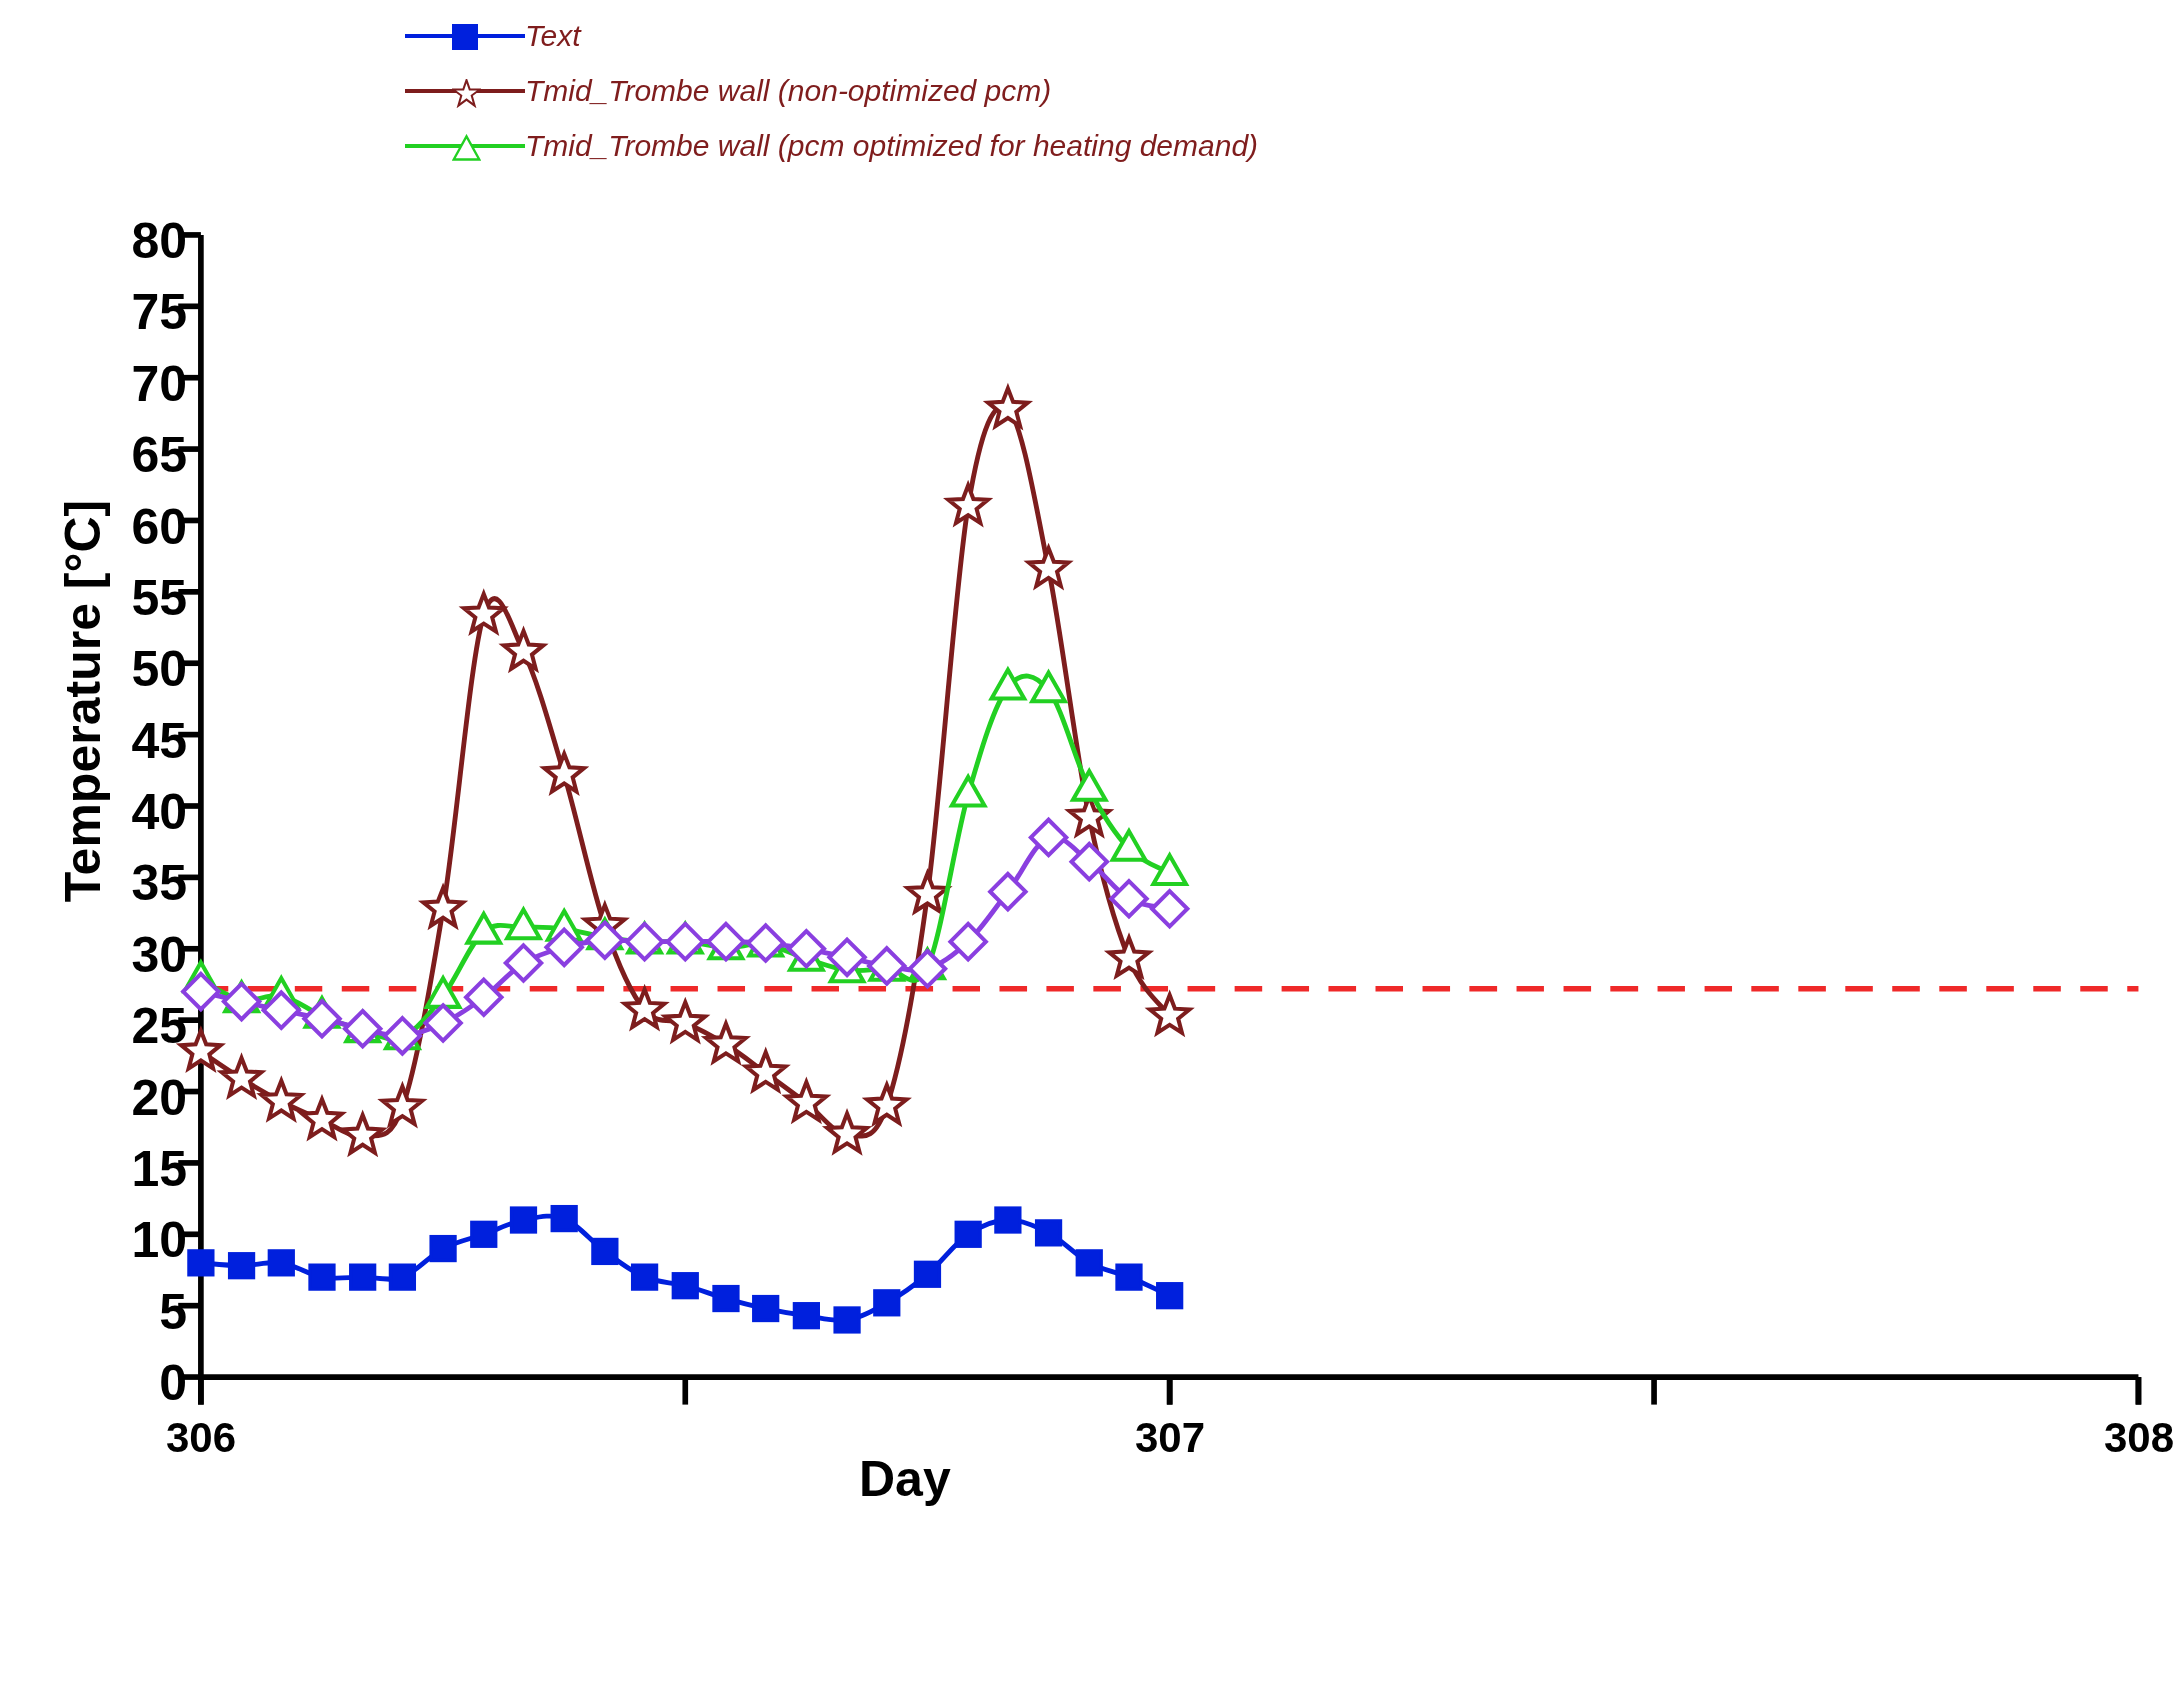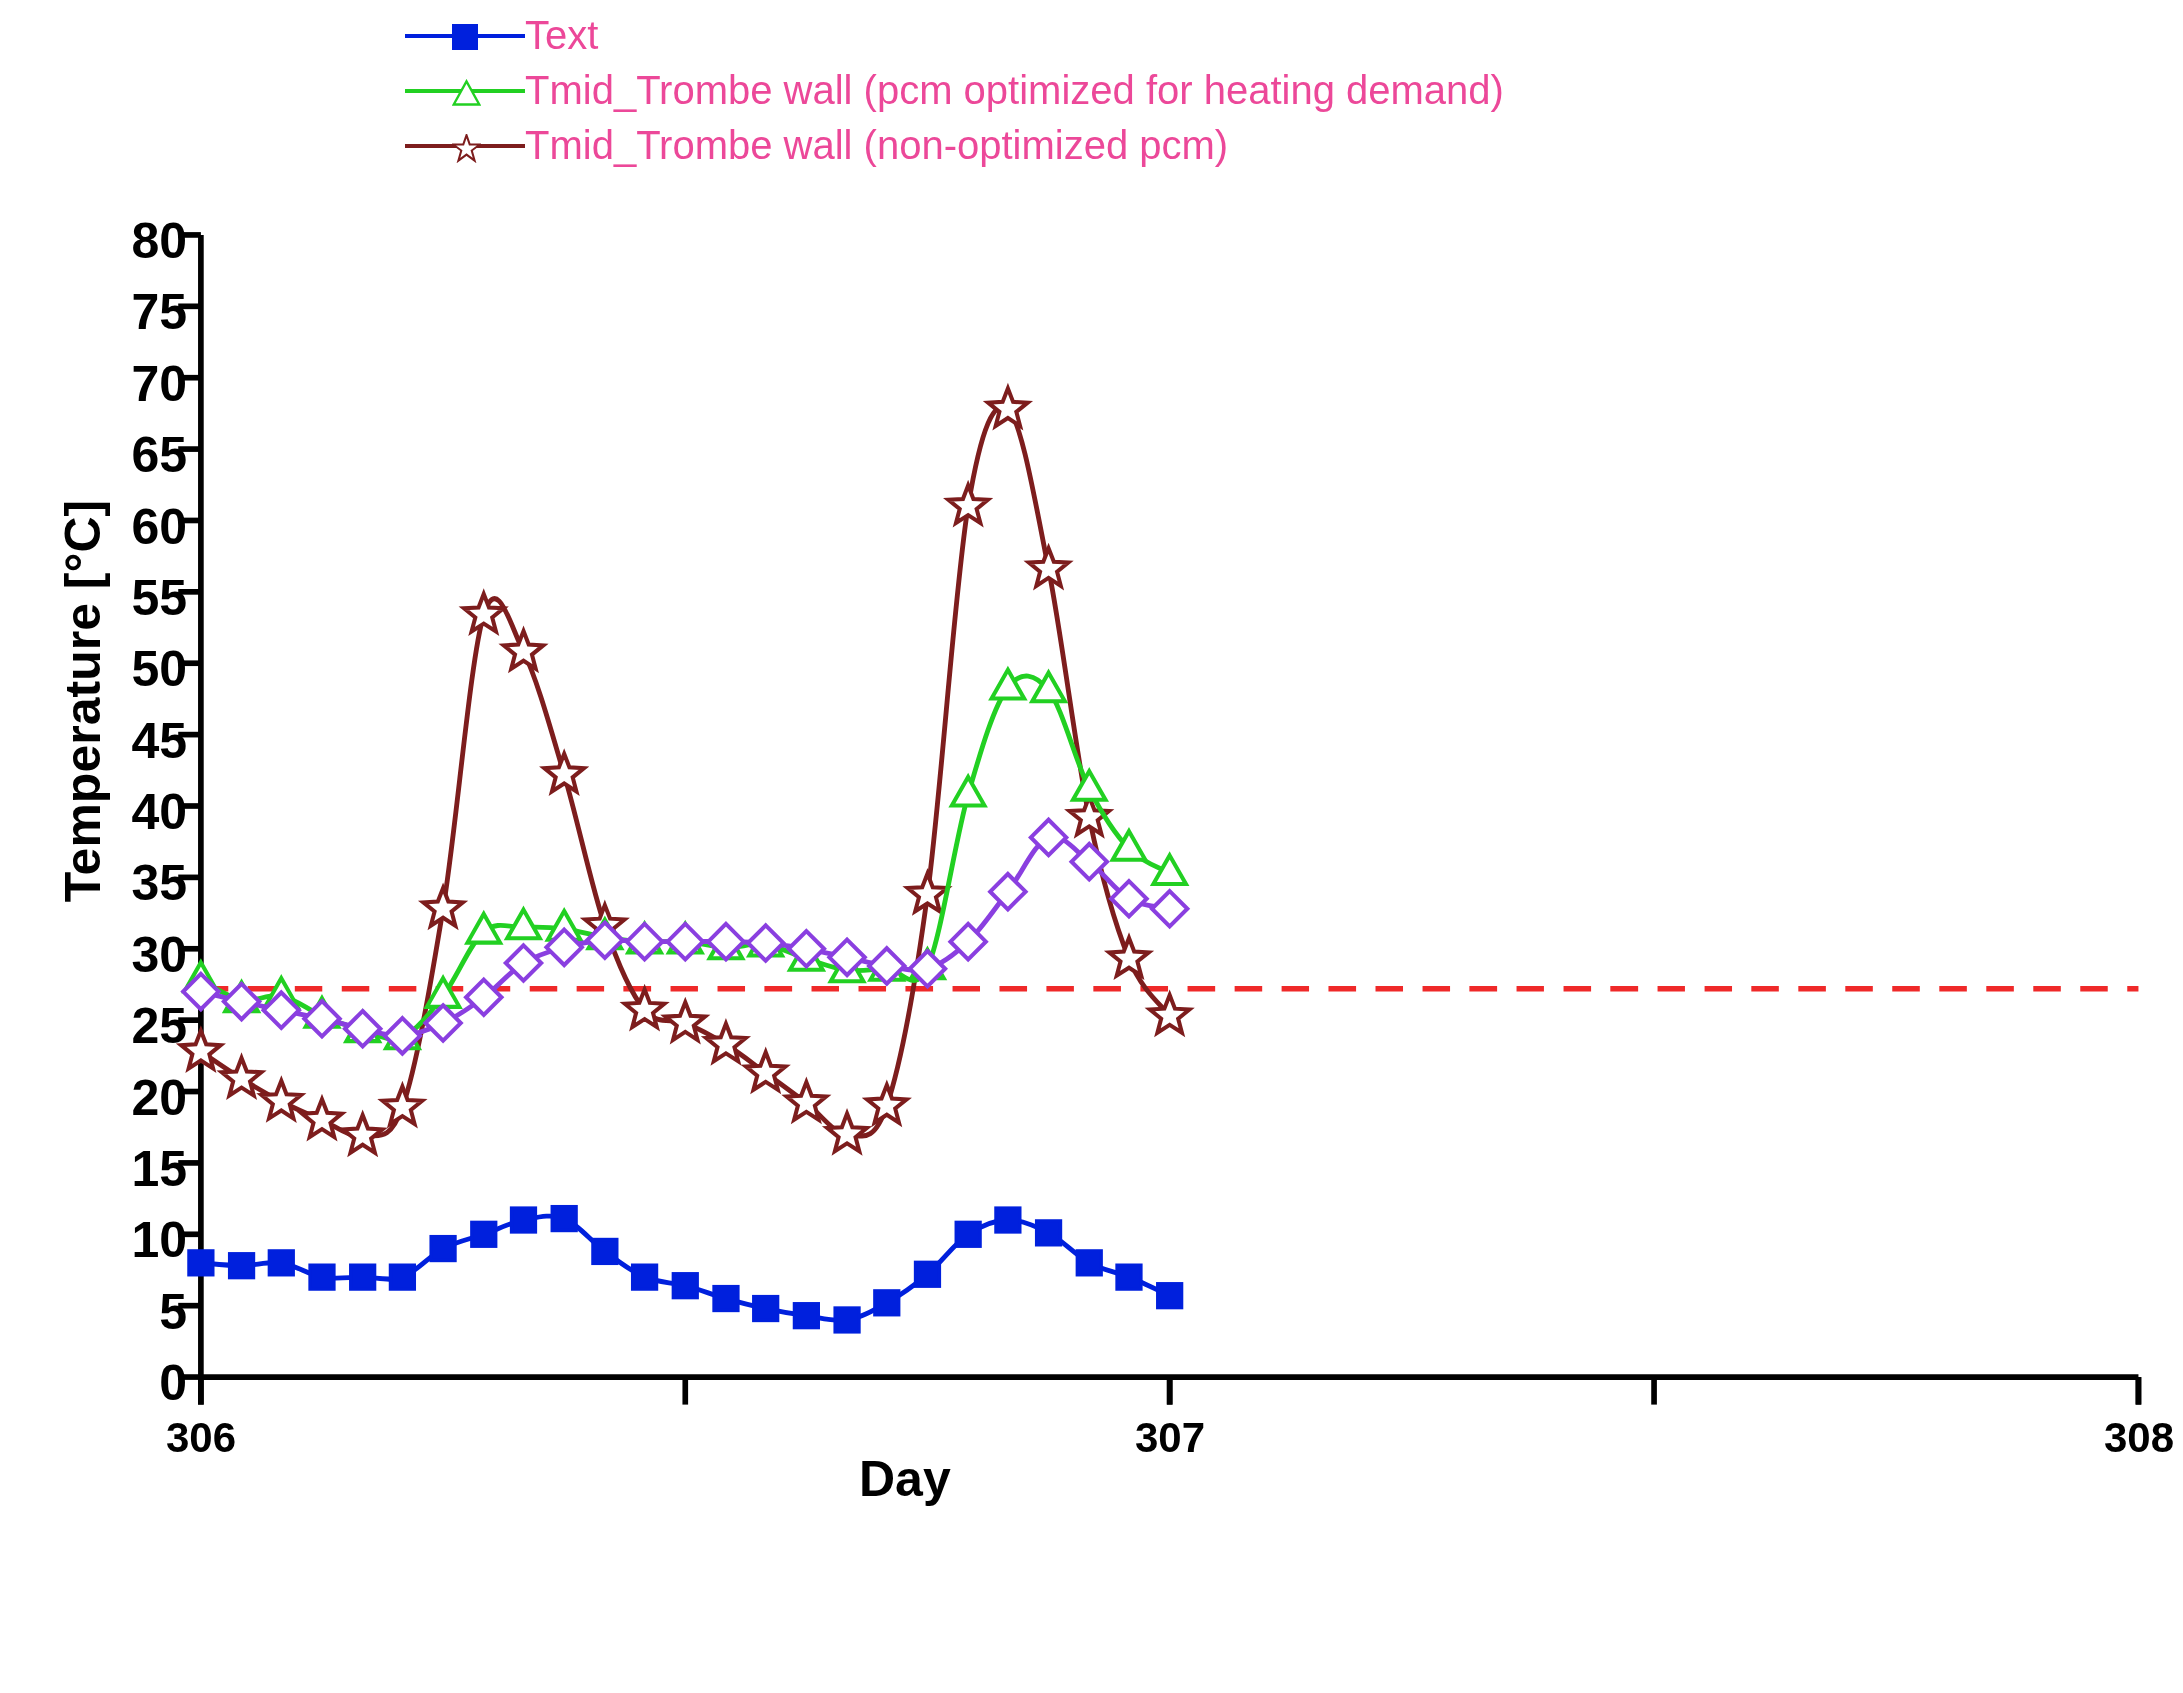--- a/index.html
+++ b/index.html
@@ -59,24 +59,25 @@
     border-top: 4.9px dashed #ef2929;
   }
   .legend-sample .lgmark {
     position: absolute;
     left: 47px;
     top: 8px;
     width: 26px;
     height: 26px;
   }
   .legend-label {
-    font-size: 40px;
+    font-size: 30px;
     line-height: 39px;
     white-space: nowrap;
-    color: #ec4899;
+    color: #7f1d1d;
+    font-style: italic;
   }
   .legend-label.bold { font-weight: bold; }
 
   
   .sq-blue {
     width: 24px; height: 24px;
     background: #0020dd;
     border: 1.6px solid #0020dd;
   }
   .star-dark, .tri-green, .dia-purple {
@@ -138,48 +139,48 @@
 
     <div class="legend-row">
       <div class="legend-entry">
         <div class="legend-sample">
           <div class="lgline" style="background:#0020dd;"></div>
           <div class="lgmark">
               <div class="sq-blue"></div>
             </div>
         </div>
         <span class="legend-label">Text</span>
+      </div>
+    </div>
+
+    <div class="legend-row">
+      <div class="legend-entry">
+        <div class="legend-sample">
+          <div class="lgline" style="background:#7d1d1d;"></div>
+          <div class="lgmark">
+            <svg class="star-dark" viewBox="0 0 100 100">
+              <polygon points="50,4 61,36 96,36 68,57 78,92 50,71 22,92 32,57 4,36 39,36" fill="#ffffff" stroke="#7d1d1d" stroke-width="7"></polygon>
+            </svg>
+          </div>
+        </div>
+        <span class="legend-label">Tmid_Trombe wall (non-optimized pcm)</span>
       </div>
     </div>
 
     <div class="legend-row">
       <div class="legend-entry">
         <div class="legend-sample">
           <div class="lgline" style="background:#22d022;"></div>
           <div class="lgmark">
             <svg class="tri-green" viewBox="0 0 100 100">
               <polygon points="50,8 94,88 6,88" fill="#ffffff" stroke="#22d022" stroke-width="8"></polygon>
             </svg>
           </div>
         </div>
         <span class="legend-label">Tmid_Trombe wall (pcm optimized for heating demand)</span>
-      </div>
-    </div>
-
-    <div class="legend-row">
-      <div class="legend-entry">
-        <div class="legend-sample">
-          <div class="lgline" style="background:#7d1d1d;"></div>
-          <div class="lgmark">
-            <svg class="star-dark" viewBox="0 0 100 100">
-              <polygon points="50,4 61,36 96,36 68,57 78,92 50,71 22,92 32,57 4,36 39,36" fill="#ffffff" stroke="#7d1d1d" stroke-width="7"></polygon>
-            </svg>
-          </div>
-        </div>
-        <span class="legend-label">Tmid_Trombe wall (non-optimized pcm)</span>
       </div>
     </div>
 
 
   </div>
 
   <div id="ylabel">Temperature [°C]</div>
 
   <div id="xlabel">Day</div>
 

